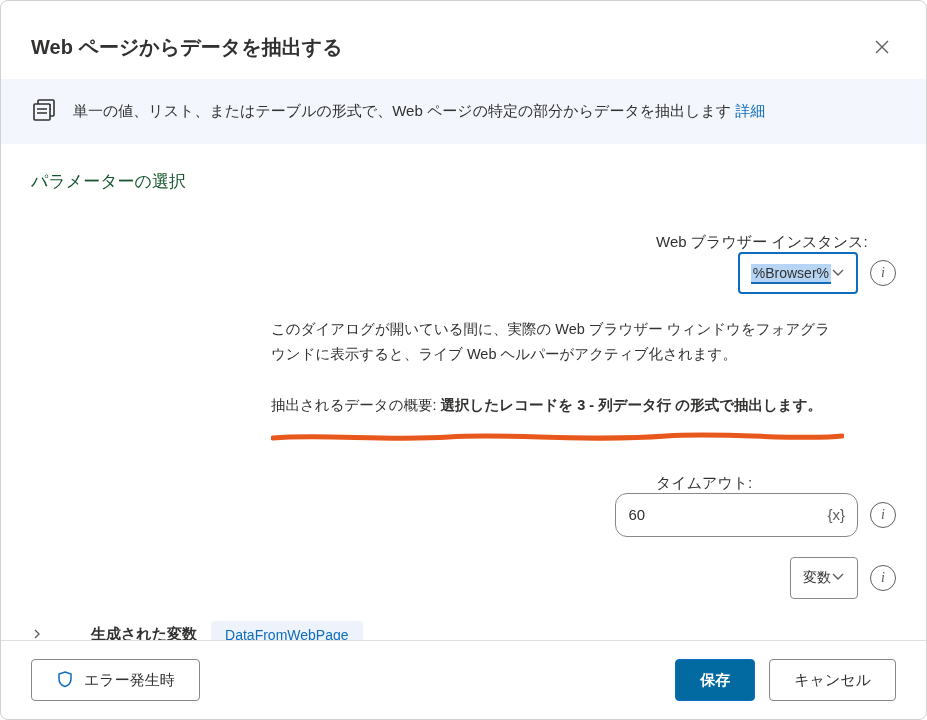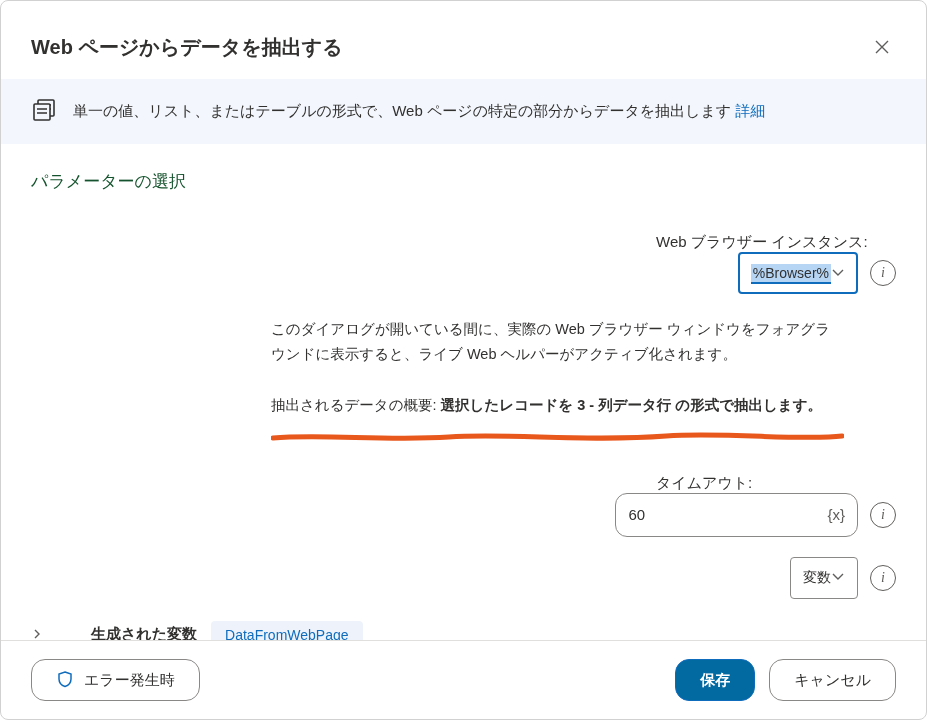--- a/index.html
+++ b/index.html
@@ -146,21 +146,21 @@
     .footer {
       border-top: 1px solid #e1dfdd;
       padding: 18px 30px;
       display: flex;
       align-items: center;
       justify-content: space-between;
     }
     .btn {
       height: 42px;
       padding: 0 24px;
-      border-radius: 14px;
+      border-radius: 4px;
       font-size: 15px;
       font-family: inherit;
       cursor: pointer;
       display: inline-flex;
       align-items: center;
       gap: 10px;
     }
     .btn-default {
       background: #fff;
       border: 1px solid #8a8886;

